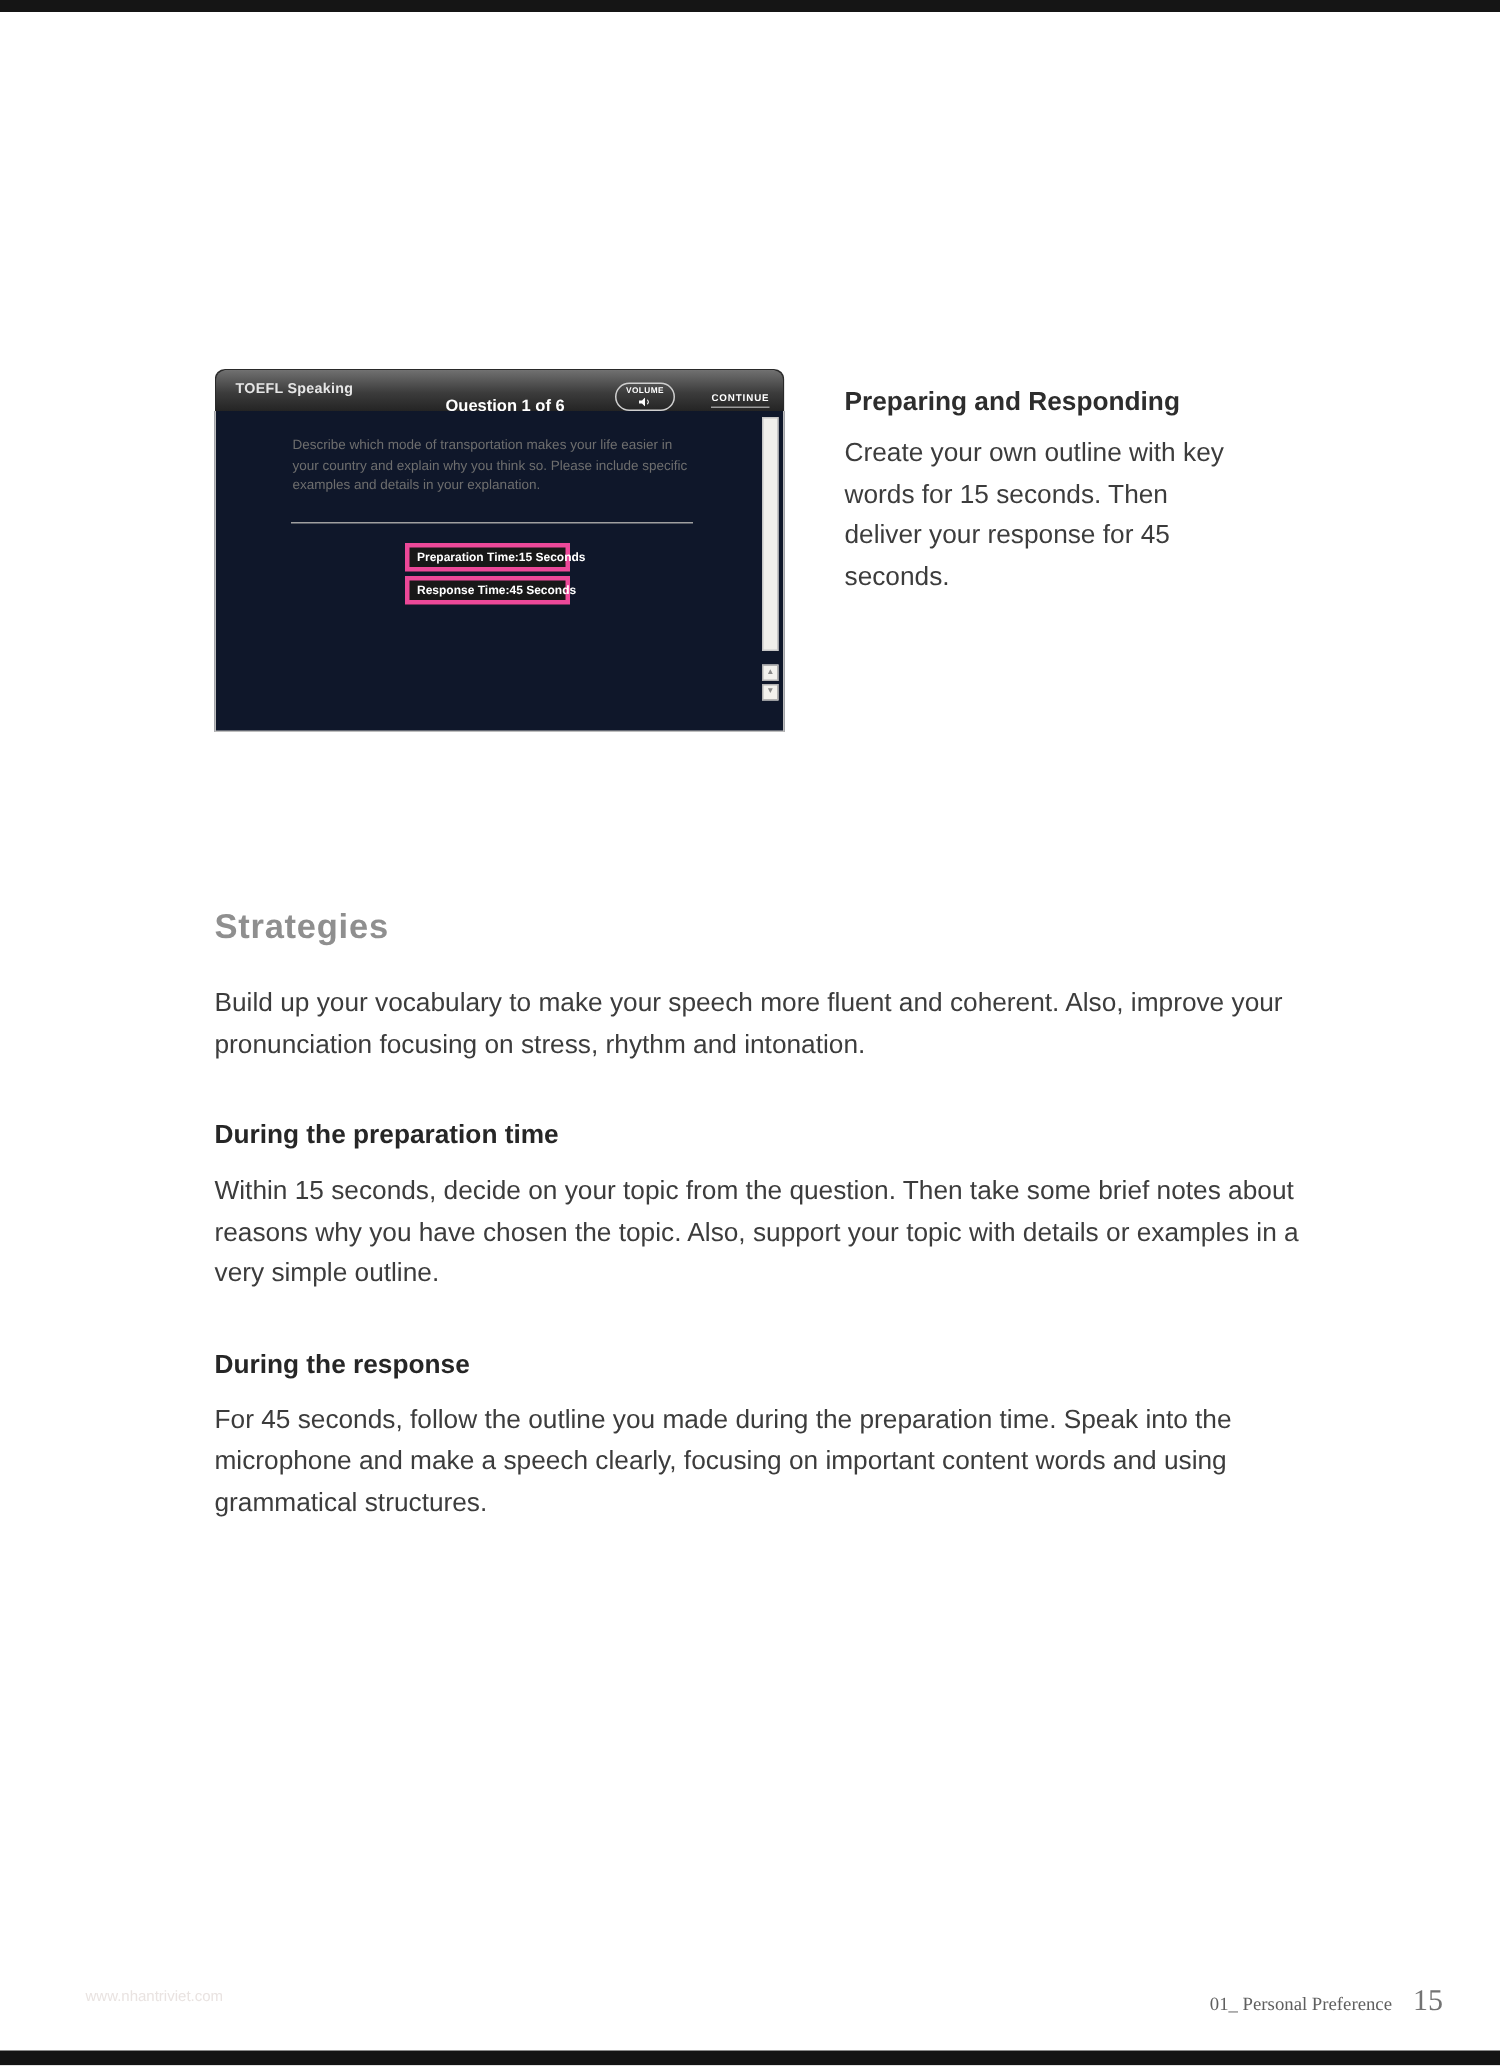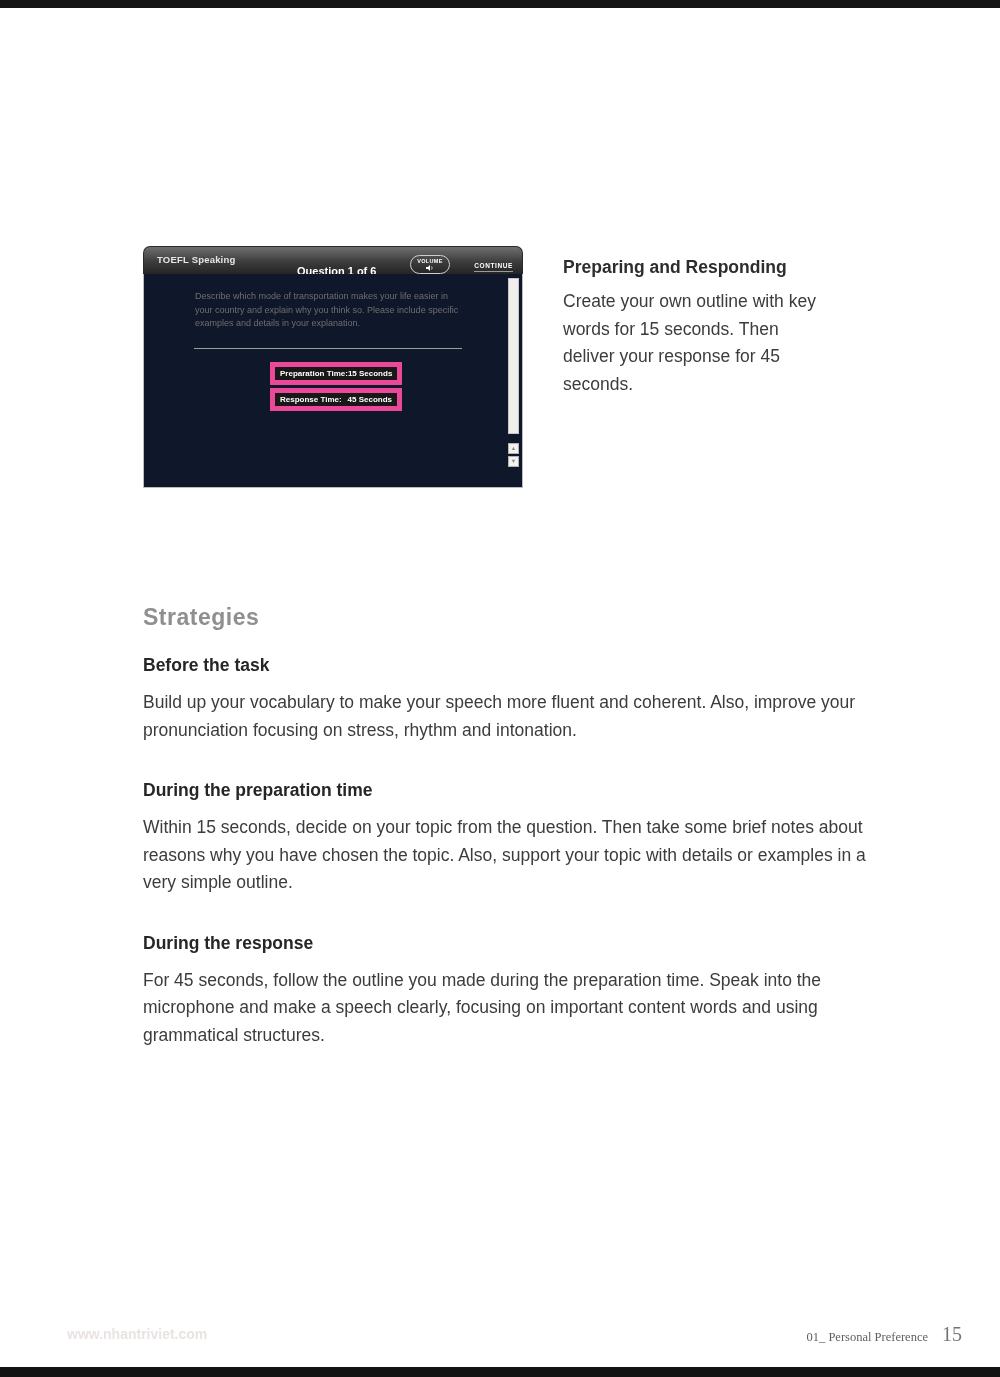--- a/index.html
+++ b/index.html
@@ -69,24 +69,24 @@
   .prompt-text {
     position: absolute; left: 51px; top: 16px; width: 264px;
     font-size: 9px; line-height: 13.5px; color: #6e6e6e;
   }
   .divider {
     position: absolute; left: 50px; top: 74px; width: 268px; height: 1px;
     background: #9f9f9f;
   }
   .badges { position: absolute; left: 126px; top: 88px; }
   .badge {
-    width: 132px;
+    width: 110px;
     display: flex; justify-content: space-between; align-items: center;
     background: #181818; color: #ffffff;
-    border: 5px solid #ec4899;
+    border: 3px solid #ec4899;
     font-size: 8px; font-weight: bold;
     padding: 2px 5px;
     margin-bottom: 3px;
     white-space: nowrap;
   }
   .scrollbar { position: absolute; right: 3px; top: 4px; width: 11px; }
   .scroll-track {
     width: 11px; height: 156px;
     background: #f0efeb;
     border: 1px solid #c6c6c6;
@@ -118,22 +118,22 @@
   }
   .strategy-section + .strategy-section { margin-top: 36px; }
   .strategy-heading {
     font-size: 17.5px; font-weight: bold; color: #262626;
     margin-bottom: 13px;
   }
   .strategy-body { font-size: 17.5px; color: #3c3c3c; line-height: 27.5px; }
 
   
   .footer-website {
-    position: absolute; left: 67px; top: 1326px;
-    font-size: 14px; color: #e9e3e1; font-weight: bold;
+    position: absolute; left: 57px; top: 1326px;
+    font-size: 10px; color: #e9e3e1;
   }
   .footer-right {
     position: absolute; right: 38px; top: 1323px;
     display: flex; align-items: baseline; gap: 14px; font-family: Liberation Serif, serif;
   }
   .footer-chapter { font-size: 12.5px; color: #5f5f5f; }
   .footer-page-number { font-size: 20px; color: #737373; }
 </style>
 </head>
 <body>
@@ -182,21 +182,20 @@
 
   <div class="note">
     <div class="note-title">Preparing and Responding</div>
     <div class="note-body">Create your own outline with key words for 15 seconds. Then deliver your response for 45 seconds.</div>
   </div>
 
   <div class="strategies">
     <div class="strategies-title">Strategies</div>
 
     <div class="strategy-section">
-      <div class="strategy-heading">Before the task</div>
       <div class="strategy-body">Build up your vocabulary to make your speech more fluent and coherent. Also, improve your pronunciation focusing on stress, rhythm and intonation.</div>
     </div>
 
     <div class="strategy-section">
       <div class="strategy-heading">During the preparation time</div>
       <div class="strategy-body">Within 15 seconds, decide on your topic from the question. Then take some brief notes about reasons why you have chosen the topic. Also, support your topic with details or examples in a very simple outline.</div>
     </div>
 
     <div class="strategy-section">
       <div class="strategy-heading">During the response</div>

